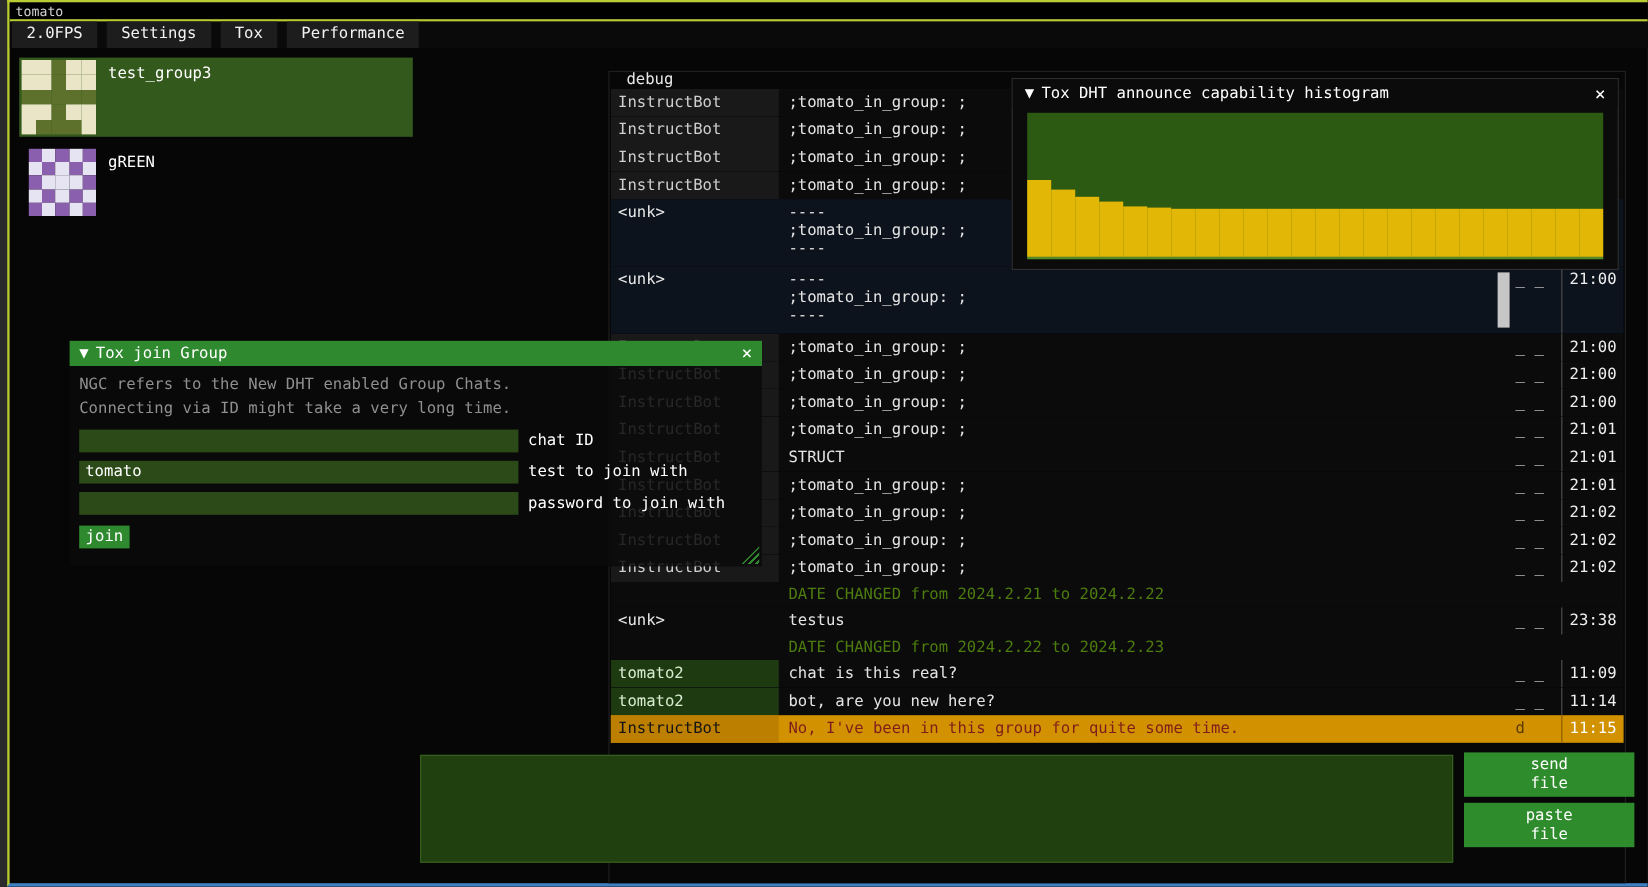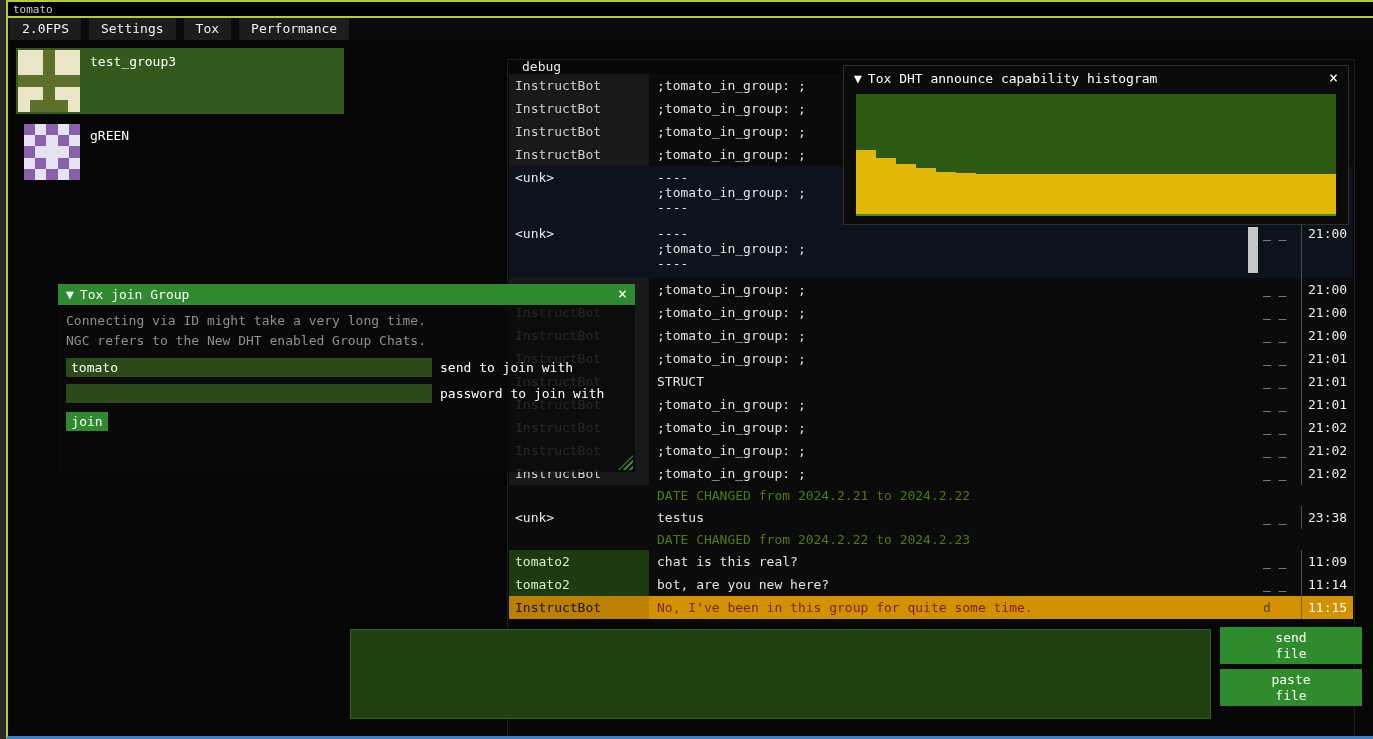--- a/index.html
+++ b/index.html
@@ -285,25 +285,29 @@
     <span>file</span>
   </div>
 
   <div class="join">
     <div class="wm-titlebar">
       <span>▼</span>
       <span class="wm-title">Tox join Group</span>
       <span class="wm-close">×</span>
     </div>
     <div class="join-body">
+      <div class="join-info">NGC refers to the New DHT enabled Group Chats.</div>
       <div class="join-info">Connecting via ID might take a very long time.</div>
-      <div class="join-info">NGC refers to the New DHT enabled Group Chats.</div>
+      <div class="field-row">
+        <input value="" style="">
+        <span class="field-label">chat ID</span>
+      </div>
       <div class="field-row">
         <input value="tomato" style="">
-        <span class="field-label">send to join with</span>
+        <span class="field-label">test to join with</span>
       </div>
       <div class="field-row">
         <input value="" style="">
         <span class="field-label">password to join with</span>
       </div>
       <div class="join-btn">join</div>
     </div>
     <div class="grip"></div>
   </div>
 

